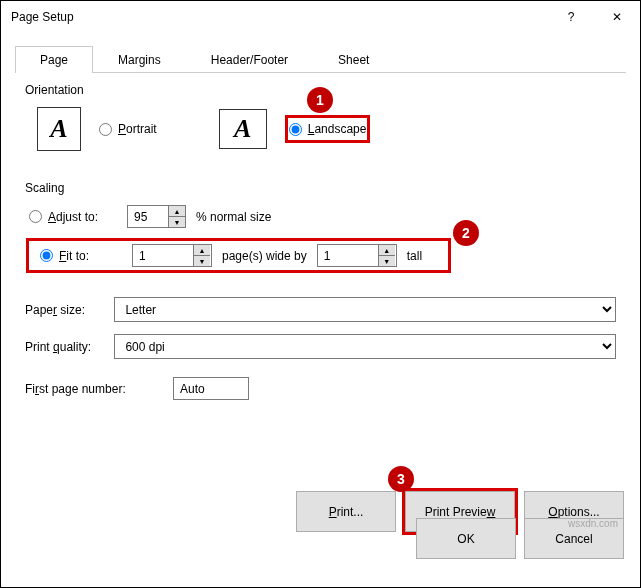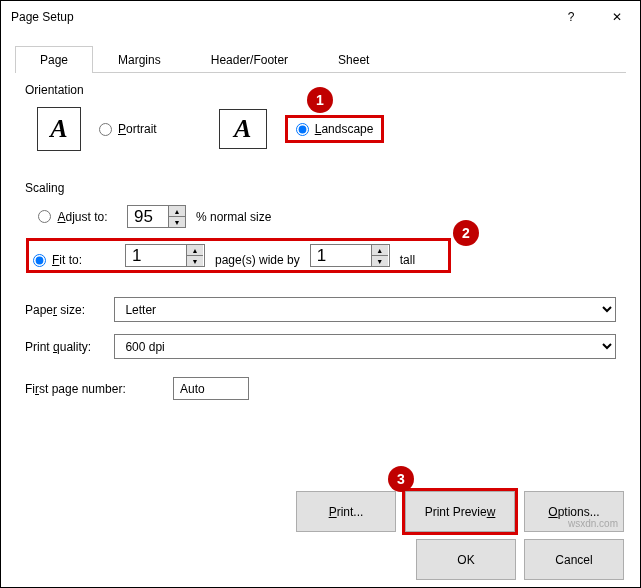--- a/index.html
+++ b/index.html
@@ -13,35 +13,35 @@
 .panel { padding: 10px 24px 0 24px; }
 fieldset.section { border: none; margin: 0 0 14px 0; padding: 0; }
 .legend { margin-bottom: 10px; }
 .row { display: flex; align-items: center; }
 .orient-row { display: flex; align-items: center; gap: 18px; margin-bottom: 16px; padding-left: 12px; }
 .page-icon { width: 44px; height: 44px; border: 1px solid #333; display: flex; align-items: center; justify-content: center; font-family: "Times New Roman", serif; font-size: 26px; font-style: italic; font-weight: bold; }
 .page-icon.wide { width: 48px; height: 40px; }
 .radio-wrap { display: inline-flex; align-items: center; gap: 6px; }
 .radio-wrap input { width: 13px; height: 13px; margin:0; }
 .spin { display: inline-flex; border: 1px solid #7a7a7a; height: 23px; background:#fff;}
-.spin input { border: none; width: 40px; padding: 2px 6px; font-size: 17px; outline:none; background:transparent;}
+.spin input { border: none; width: 40px; padding: 2px 6px; font-size: 12px; outline:none; background:transparent;}
 .spin .btns { display:flex; flex-direction:column; width:17px; border-left:1px solid #7a7a7a;}
 .spin .btns div { flex:1; display:flex; align-items:center; justify-content:center; font-size:7px; line-height:1; background:#e1e1e1; cursor:pointer;}
 .spin .btns div:first-child { border-bottom:1px solid #7a7a7a;}
 .label-col { width: 90px; }
 select.full { width: 505px; height: 25px; border:1px solid #7a7a7a; background:#fff; padding:2px 6px;}
 .text-small { width:76px; height:23px; border:1px solid #7a7a7a; padding:2px 6px;}
-.hl { border:3px solid #d60000; padding:4px 8px; display:inline-flex; align-items:flex-end;}
-.hl-row { border:3px solid #d60000; padding:3px 4px; display:flex; align-items:flex-end; gap:10px; width: 425px;}
+.hl { border:3px solid #d60000; padding:4px 1px; display:inline-flex; align-items:flex-end;}
+.hl-row { border:3px solid #d60000; padding:3px 11px; display:flex; align-items:center; gap:10px; width: 425px;}
 .num-badge { width:26px; height:26px; border-radius:50%; background:#c00000; color:#fff; font-weight:bold; display:flex; align-items:center; justify-content:center; font-size:14px; position:absolute; }
 .buttons-row { position:absolute; bottom:52px; right:16px; display:flex; gap:6px; align-items:center;}
 .btn3d { min-width:100px; height:41px; background:#e1e1e1; border:1px solid #adadad; display:flex; align-items:center; justify-content:center; cursor:pointer; padding:0 14px;}
 .hl-btn { border:3px solid #d60000; padding:0;}
 .hl-btn .btn3d { min-width:110px;}
-.bottom-row { position:absolute; bottom:7px; right:16px; display:flex; gap:8px;}
+.bottom-row { position:absolute; bottom:28px; right:16px; display:flex; gap:8px;}
 .watermark { position:absolute; bottom:58px; right:22px; font-size:10px; color:#a8a8a8;}
 .spacer { height: 10px;}
 u.accesskey { text-decoration: underline; }
 </style>
 </head>
 <body>
 
 <div class="titlebar">
   <span class="title">Page Setup</span>
   <div class="btn">
@@ -78,21 +78,21 @@
           <span><u class="accesskey">L</u>andscape</span>
         </label>
       </span>
     </div>
   </fieldset>
 
   <fieldset class="section">
     <div class="legend">Scaling</div>
 
     <div class="row" style="gap:10px; padding-left:4px; margin-bottom:10px;">
-      <label class="radio-wrap" style="width:88px;justify-content:center;">
+      <label class="radio-wrap" style="width:88px;">
         <input type="radio" name="scale" style="">
         <span><u class="accesskey">A</u>djust to:</span>
       </label>
       <span class="spin">
         <input value="95" style="">
         <span class="btns">
             <div>▲</div>
             <div>▼</div>
           </span>
       </span>

